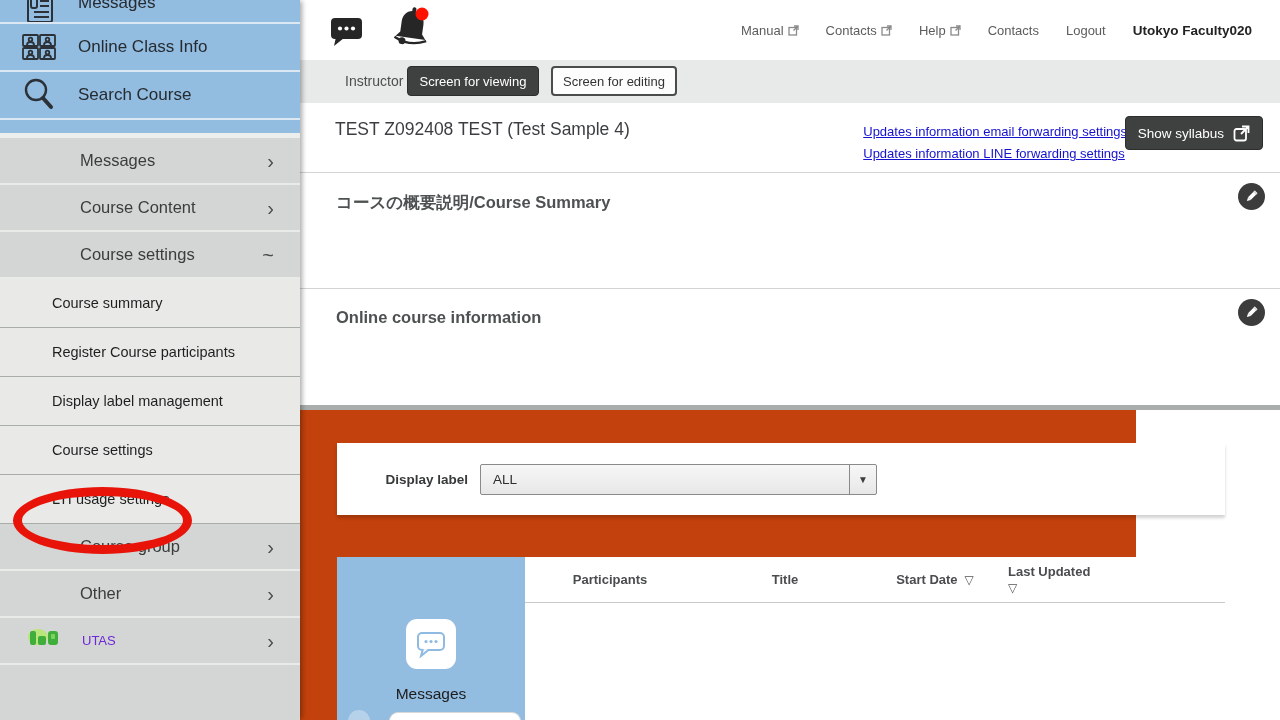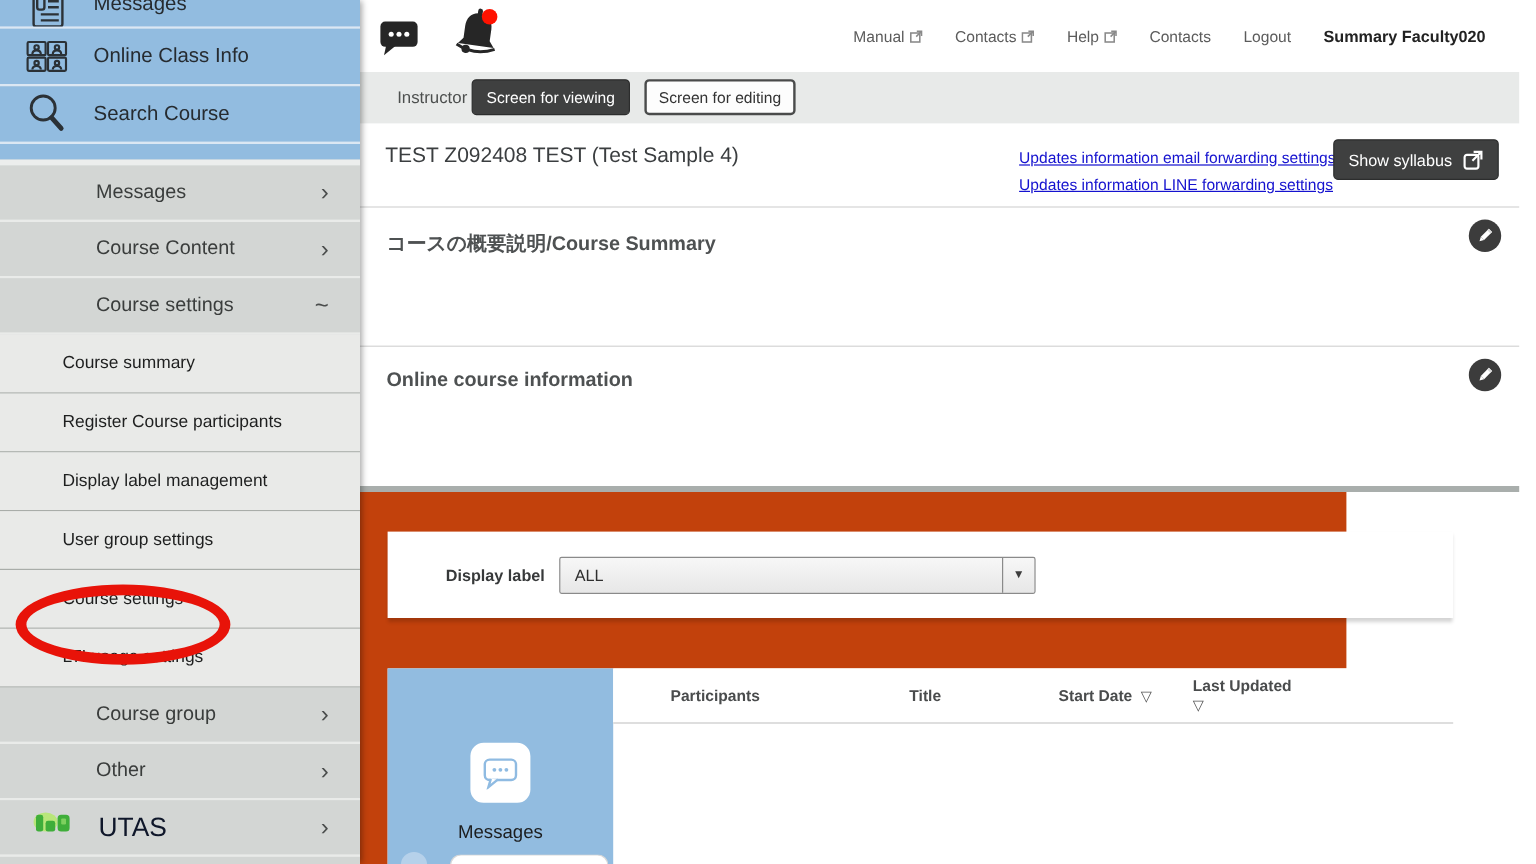--- a/index.html
+++ b/index.html
@@ -21,26 +21,26 @@
   .menu-item { height:47px; background:#d3d6d4; border-bottom:2px solid #e9ebe9;
     display:flex; align-items:center; cursor:pointer; }
   .menu-item .mi-label { margin-left:80px; font-size:16.5px; color:#3a3d3c; }
   .menu-item .mi-chevron { margin-left:auto; margin-right:26px; font-size:20px;
     color:#4a4d4c; line-height:1; }
   .sub-item { height:49px; background:#e9eae8; border-bottom:1px solid #a9ada9;
     display:flex; align-items:center; cursor:pointer; }
   .sub-item:first-of-type { border-top:1px solid #a9ada9; }
   .sub-item .si-label { margin-left:52px; font-size:14.5px; color:#1e1f1f; }
   .menu-item .utas-ico { margin-left:26px; }
-  .menu-item .utas-label { margin-left:20px; font-size:22px; color:#0f172a; }
+  .menu-item .utas-label { margin-left:20px; font-size:13px; color:#6d28d9; }
   #annotation-circle { position:absolute; left:13px; top:487px; width:179px; height:67px;
     border:9px solid #e81309; border-radius:50%; z-index:10; pointer-events:none; }
 
   
-  #main { position:absolute; left:286px; top:0; width:980px; height:720px; background:#fff; }
+  #main { position:absolute; left:300px; top:0; width:980px; height:720px; background:#fff; }
 
   #topbar { position:absolute; left:0; top:0; width:980px; height:60px; background:#fff; }
   #chat-icon { position:absolute; left:30px; top:15px; cursor:pointer; }
   #bell-icon { position:absolute; left:92px; top:5px; cursor:pointer; }
   #topnav { position:absolute; right:28px; top:0; height:60px; display:flex;
     align-items:center; gap:27px; }
   .nav-link { display:flex; align-items:center; gap:4px; font-size:13px; color:#5c5c5c;
     cursor:pointer; white-space:nowrap; }
   #username { font-size:13.5px; font-weight:bold; color:#222; }
 
@@ -185,23 +185,20 @@
   <div class="sub-item">
     <span class="si-label">Course summary</span>
   </div>
   <div class="sub-item">
     <span class="si-label">Register Course participants</span>
   </div>
   <div class="sub-item">
     <span class="si-label">Display label management</span>
   </div>
   <div class="sub-item">
-    <span class="si-label">User group settings</span>
-  </div>
-  <div class="sub-item">
     <span class="si-label">Course settings</span>
   </div>
   <div class="sub-item">
     <span class="si-label">LTI usage settings</span>
   </div>
 
   <div class="menu-item">
     <span class="mi-label">Course group</span>
     <span class="mi-chevron">›</span>
   </div>
@@ -270,21 +267,21 @@
             <rect x="1" y="2.5" width="7.5" height="7.5"></rect>
             <path d="M6 1 H10 V5 M10 1 L5.5 5.5"></path>
           </svg>
       </span>
       <span class="nav-link">
         <span>Contacts</span>
       </span>
       <span class="nav-link">
         <span>Logout</span>
       </span>
-      <span id="username">Summary Faculty020</span>
+      <span id="username">Utokyo Faculty020</span>
     </div>
   </div>
 
   <div id="tabbar">
     <span id="role-label">Instructor</span>
     <button id="tab-viewing" class="tab-btn">Screen for viewing</button>
     <button id="tab-editing" class="tab-btn">Screen for editing</button>
   </div>
 
   <div id="titlebar">

